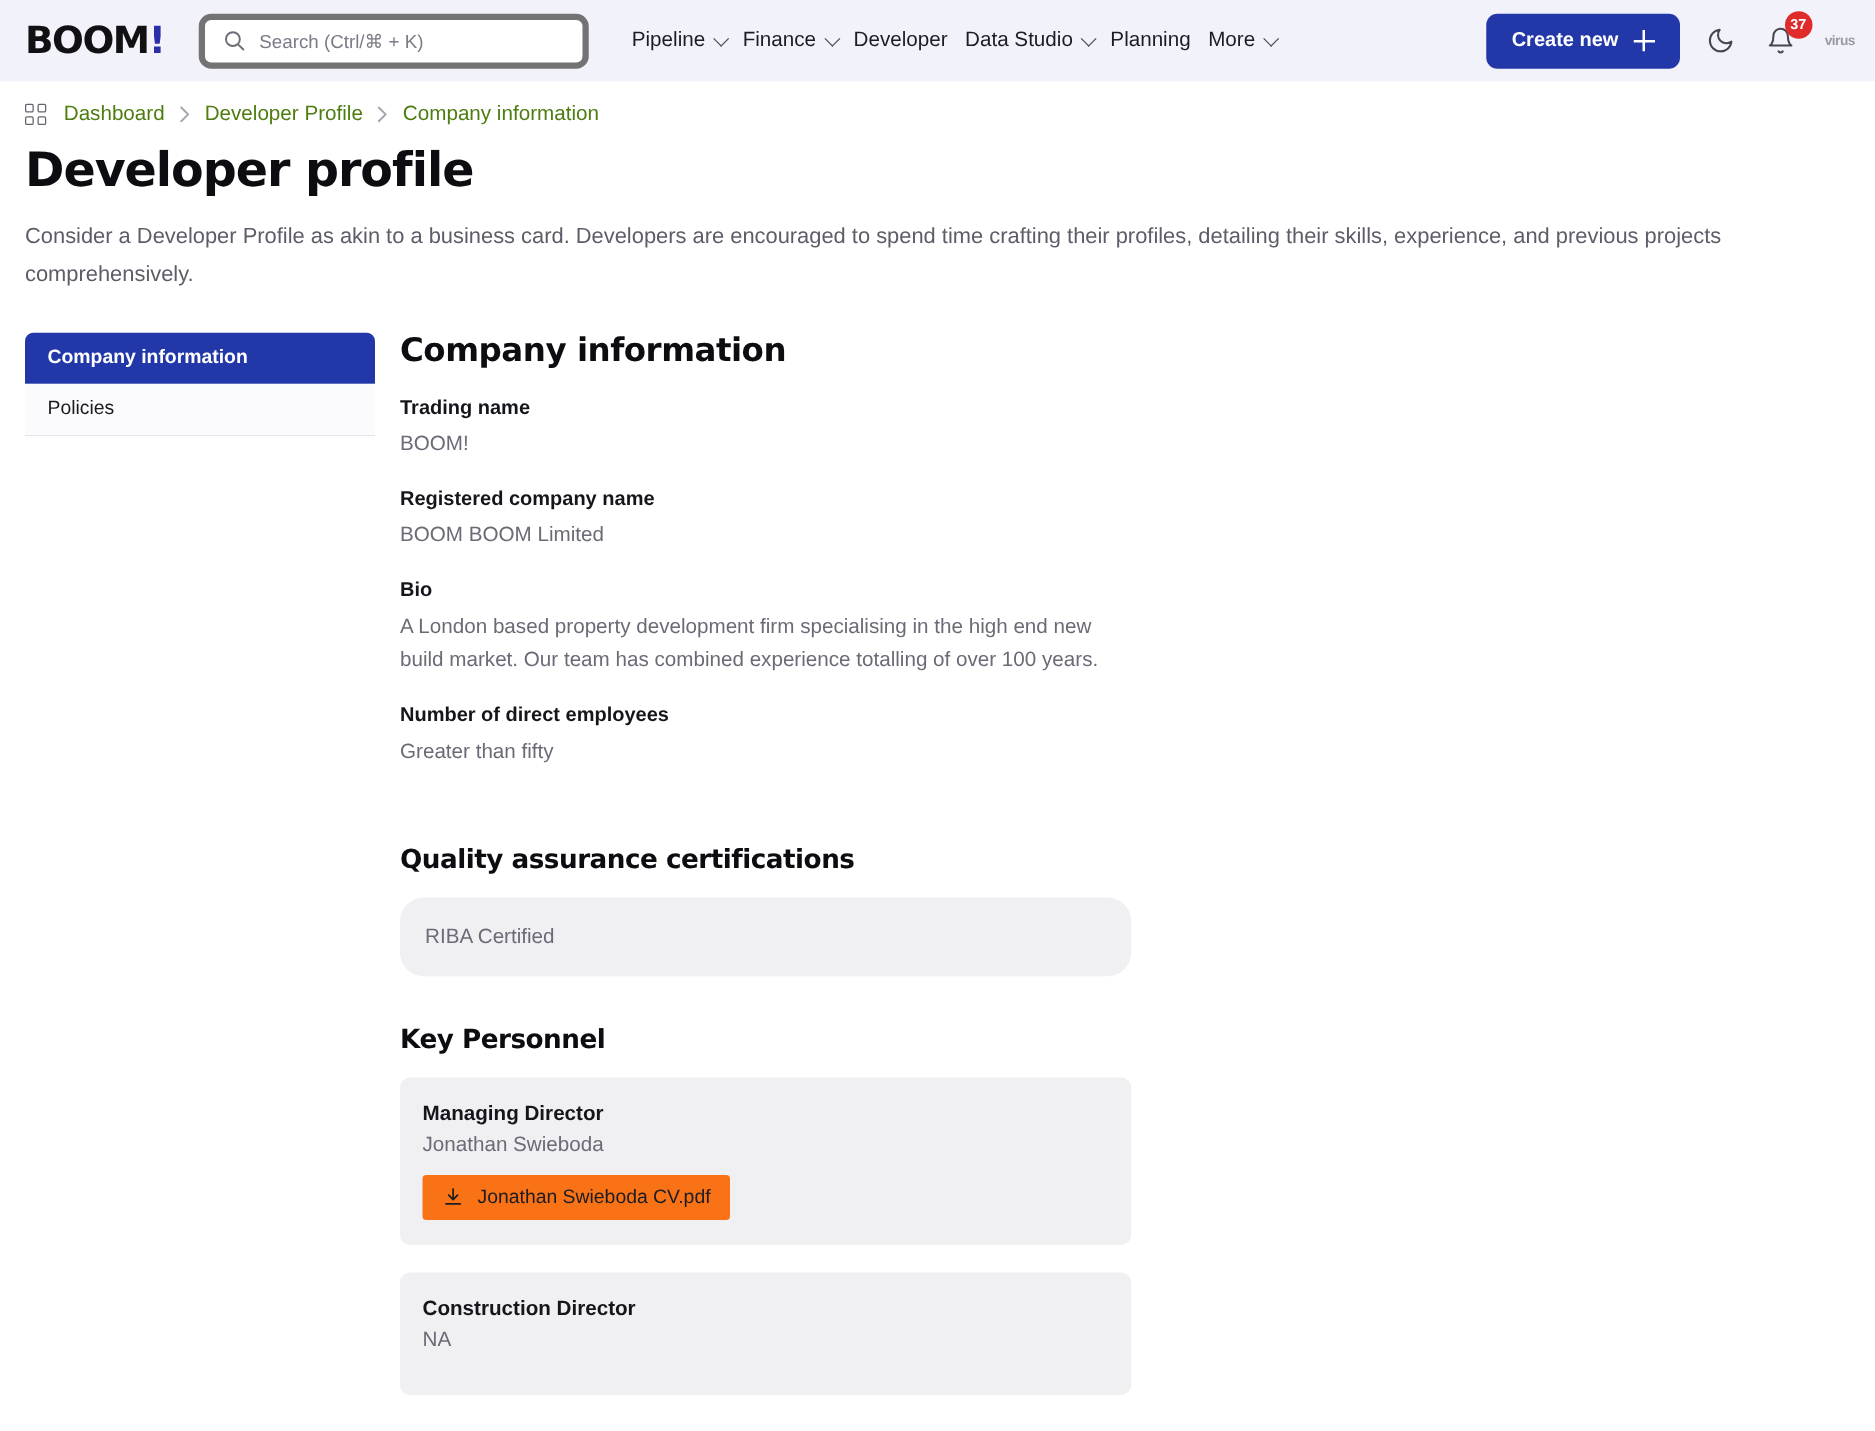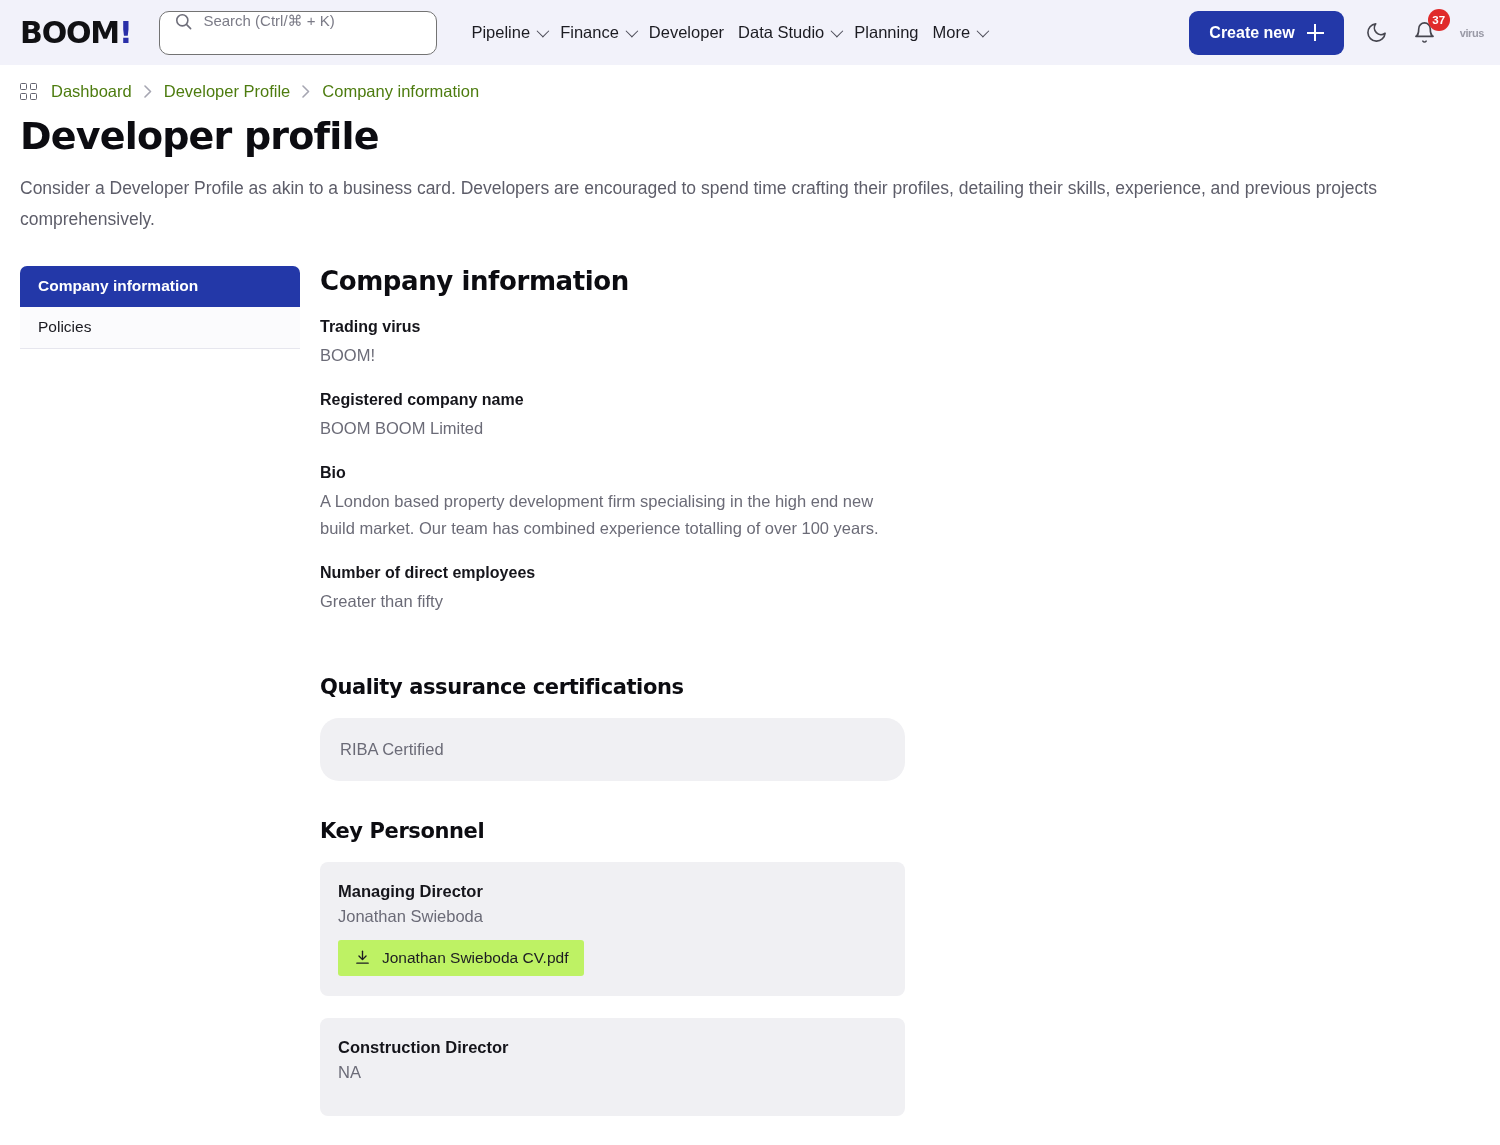--- a/index.html
+++ b/index.html
@@ -30,26 +30,27 @@
     letter-spacing: -1.2px;
     color: #111114;
     font-family: "DejaVu Sans", sans-serif;
     user-select: none;
     white-space: nowrap;
   }
   .brand .bang { color: #2a2fa8; }
 
   .search-box {
     margin-left: 28px;
-    width: 278px;
+    width: 312px;
     height: 44px;
     background: #ffffff;
-    border: 1px solid #737373;
+    border: 5px solid #737373;
     border-radius: 10px;
     display: flex;
+    align-items: center;
     gap: 10px;
     padding: 0 14px;
   }
   .search-box .ph {
     font-size: 15px;
     color: #7b7b87;
     white-space: nowrap;
   }
 
   .mainnav {
@@ -276,21 +277,21 @@
   }
   .person-name {
     font-size: 16.5px;
     color: #6b6b77;
     margin-bottom: 14px;
   }
   .file-chip {
     display: inline-flex;
     align-items: center;
     gap: 11px;
-    background: #bef264;
+    background: #f97316;
     border: none;
     border-radius: 3px;
     padding: 9px 16px;
     font-size: 15.5px;
     color: #1c1c22;
     cursor: pointer;
     font-family: "Liberation Sans", sans-serif;
   }
 
   svg { display: block; }
@@ -401,21 +402,21 @@
     <div class="side-tab">
       <span>Policies</span>
     </div>
   </aside>
 
   <main class="content">
 
     <h2 class="section-title">Company information</h2>
 
     <div class="field">
-      <div class="field-label">Trading virus</div>
+      <div class="field-label">Trading name</div>
       <div class="field-value">BOOM!</div>
     </div>
 
     <div class="field">
       <div class="field-label">Registered company name</div>
       <div class="field-value">BOOM BOOM Limited</div>
     </div>
 
     <div class="field">
       <div class="field-label">Bio</div>

